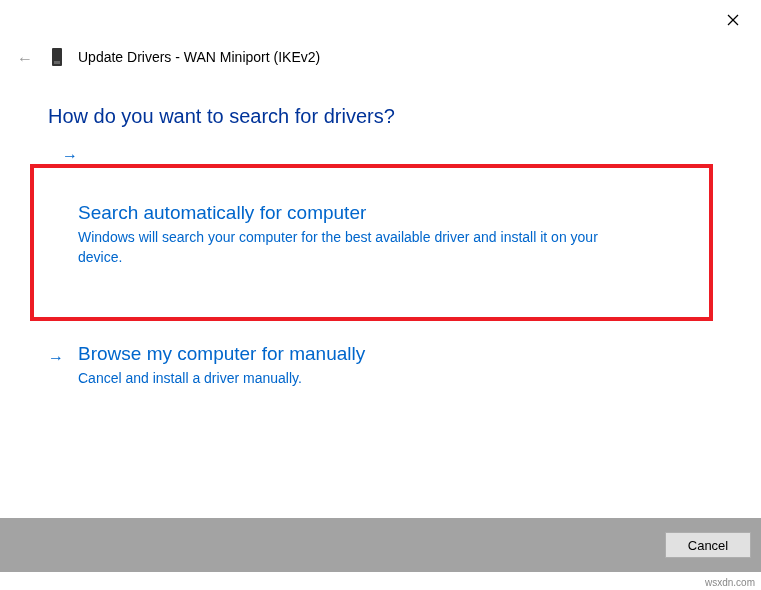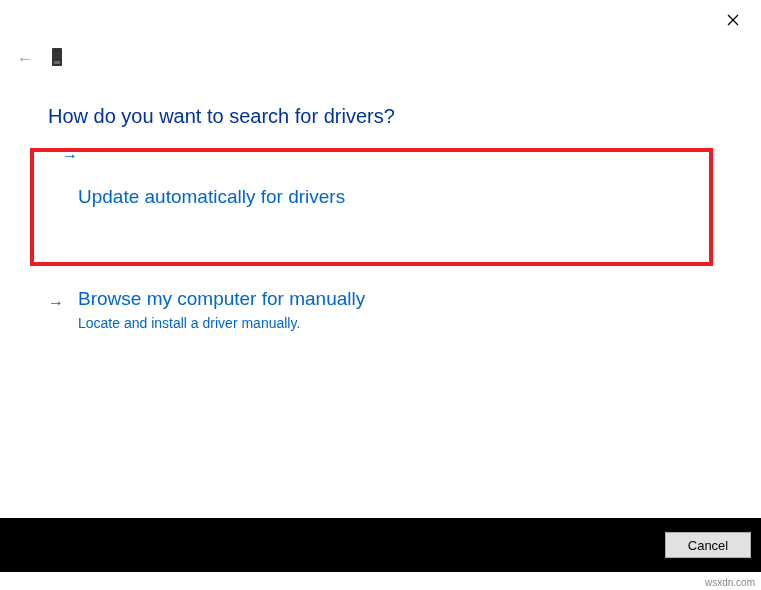--- a/index.html
+++ b/index.html
@@ -71,21 +71,21 @@
     .content {
       position: absolute;
       top: 105px;
       left: 48px;
       right: 48px;
     }
     .question {
       font-size: 20px;
       color: #003399;
       font-weight: 400;
-      margin-bottom: 20px;
+      margin-bottom: 36px;
     }
     .highlight {
       border: 4px solid #ed1c24;
       padding: 34px 36px 50px 44px;
       margin-left: -18px;
       margin-bottom: 22px;
     }
     .option-arrow {
       position: absolute;
       left: 14px;
@@ -116,21 +116,21 @@
     .option2 .option-arrow {
       left: 0px;
       top: 4px;
     }
     .footer {
       position: absolute;
       bottom: 18px;
       left: 0;
       right: 0;
       height: 54px;
-      background: #000000;
+      background: #a3a3a3;
       display: flex;
       align-items: center;
       justify-content: flex-end;
       padding-right: 10px;
     }
     .cancel-btn {
       width: 86px;
       height: 26px;
       background: #e1e1e1;
       border: 1px solid #adadad;
@@ -154,34 +154,36 @@
 <button class="close-btn">
   <svg width="12" height="12" viewBox="0 0 12 12">
     <line x1="1" y1="1" x2="11" y2="11" stroke="#000" stroke-width="1.2"></line>
     <line x1="11" y1="1" x2="1" y2="11" stroke="#000" stroke-width="1.2"></line>
   </svg>
 </button>
 
 <div class="header">
   <span class="back-arrow">←</span>
   <span class="device-icon"></span>
+  <span class="title">Update Drivers - WAN Miniport (IKEv2)</span>
 </div>
 
 <div class="content">
   <div class="question">How do you want to search for drivers?</div>
 
   <div class="highlight">
     <span class="option-arrow">→</span>
-    <div class="option-title">Update automatically for drivers</div>
+    <div class="option-title">Search automatically for computer</div>
+    <div class="option-desc">Windows will search your computer for the best available driver and install it on your device.</div>
   </div>
 
   <div class="option2">
     <span class="option-arrow">→</span>
     <div class="option-title">Browse my computer for manually</div>
-    <div class="option-desc">Locate and install a driver manually.</div>
+    <div class="option-desc">Cancel and install a driver manually.</div>
   </div>
 </div>
 
 <div class="footer">
   <button class="cancel-btn">Cancel</button>
 </div>
 
 <div class="watermark">wsxdn.com</div>
 
 </body></html>

